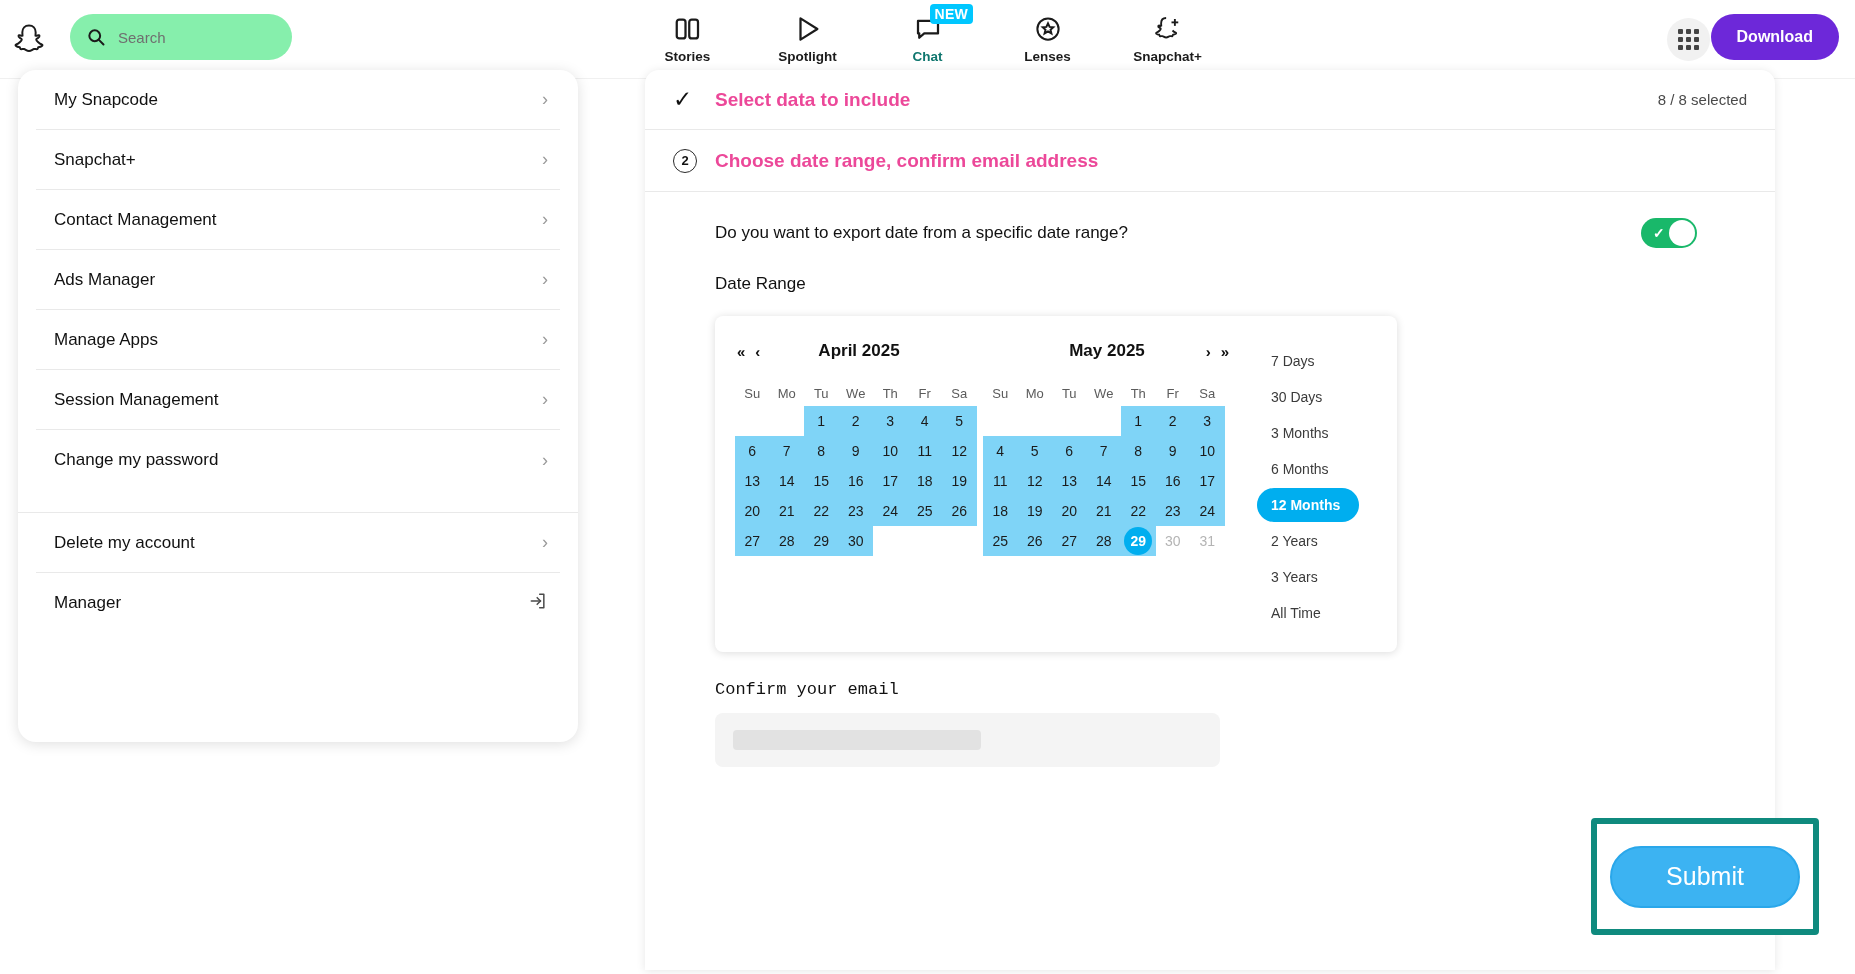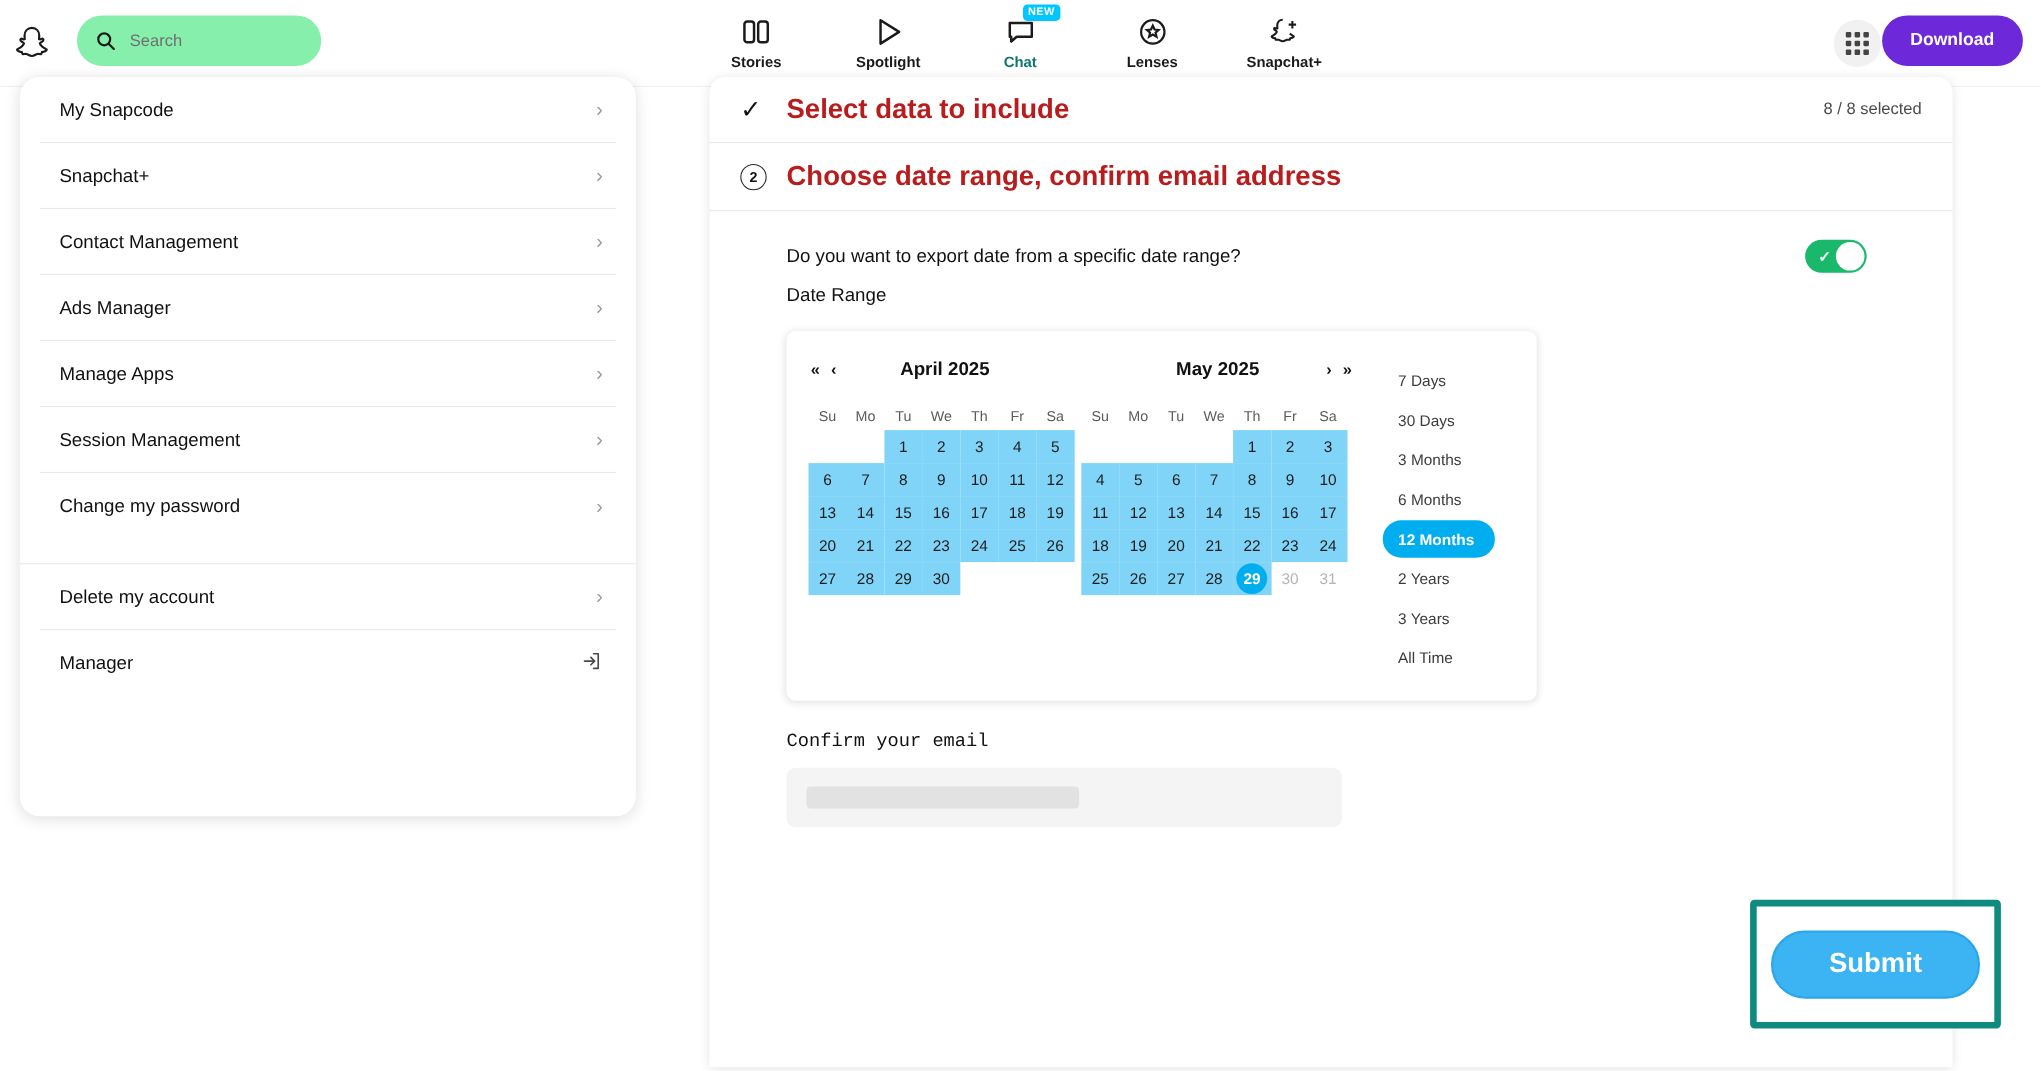--- a/index.html
+++ b/index.html
@@ -36,21 +36,21 @@
   }
   .navitem {
     position: relative; width: 86px; display: flex; flex-direction: column;
     align-items: center; cursor: pointer; padding-top: 6px;
   }
   .navitem .nicon { height: 30px; display: flex; align-items: center; justify-content: center; }
   .navitem .nlabel { margin-top: 5px; font-size: 13.5px; color: #1b1b1b; font-weight: 600; }
   .navitem.active .nlabel { color: #0f766e; }
   .badge-new {
     position: absolute; top: -4px; left: 50%; margin-left: 2px;
-    background: #00C7FF; color: #fff; font-size: 10px; font-weight: 700;
+    background: #00C7FF; color: #fff; font-size: 14px; font-weight: 700;
     padding: 2px 5px; border-radius: 4px; letter-spacing: .3px;
   }
 
   .grid-btn {
     position: absolute; right: 145px; top: 18px; width: 43px; height: 43px;
     border-radius: 50%; background: #f1f1f1; display: flex; align-items: center;
     justify-content: center; cursor: pointer;
   }
   .dots { display: grid; grid-template-columns: repeat(3, 5px); grid-gap: 3px; }
   .dots i { width: 5px; height: 5px; background: #444; border-radius: 1px; display: block; }
@@ -84,21 +84,21 @@
   .right-panel {
     position: absolute; left: 645px; top: 70px; width: 1130px; height: 900px;
     background: #fff; border-radius: 14px 14px 0 0;
     box-shadow: 0 1px 10px rgba(0,0,0,.10);
   }
   .step-row {
     display: flex; align-items: center; height: 60px; padding: 0 28px;
     border-bottom: 1px solid #e9e9e9;
   }
   .check-mark { font-size: 23px; color: #111; width: 42px; }
-  .step-title { font-size: 25px; font-weight: 700; color: #b91c1c; }
+  .step-title { font-size: 19px; font-weight: 700; color: #ec4899; }
   .selected-count { margin-left: auto; font-size: 15px; color: #4a4a4a; }
   .step-num {
     width: 24px; height: 24px; border-radius: 50%; border: 1.5px solid #2b2b2b;
     display: flex; align-items: center; justify-content: center;
     font-size: 13px; font-weight: 700; color: #111; margin-right: 18px;
   }
   .step-row.second { height: 62px; }
 
   .content-body { padding: 26px 0 0 70px; position: relative; }
   .question-row { display: flex; align-items: center; width: 1030px; }
@@ -106,21 +106,21 @@
   .toggle {
     margin-left: auto; width: 56px; height: 30px; background: #19B86A;
     border-radius: 15px; position: relative; cursor: pointer; margin-right: 48px;
   }
   .toggle .knob {
     position: absolute; right: 2px; top: 2px; width: 26px; height: 26px;
     background: #fff; border-radius: 50%;
   }
   .toggle .tick { position: absolute; left: 12px; top: 7px; color: #fff; font-size: 14px; font-weight: 700; }
 
-  .date-range-label { margin-top: 11px; font-size: 17px; color: #111; }
+  .date-range-label { margin-top: 26px; font-size: 17px; color: #111; }
 
   .cal-card {
     margin-top: 22px; width: 682px; min-height: 330px; background: #fff;
     border-radius: 8px; box-shadow: 0 1px 8px rgba(0,0,0,.14);
     display: flex; padding: 18px 0 20px 0;
   }
   .cal-months { display: flex; padding: 0 8px 0 20px; }
   .cal-month { width: 248px; }
   .cal-head {
     display: flex; align-items: center; justify-content: center; height: 34px;
@@ -162,21 +162,21 @@
   .email-skeleton { width: 248px; height: 20px; background: #e2e2e2; border-radius: 4px; }
 
   
   .submit-outer {
     position: absolute; left: 1591px; top: 818px; width: 228px; height: 117px;
     border: 6px solid #0F8A7E; background: #ffffff; border-radius: 4px;
     display: flex; align-items: center; justify-content: center;
   }
   .submit-btn {
     width: 190px; height: 62px; border-radius: 31px; background: #3CB3F2;
-    border: 2px solid #2aa7ea; color: #fff; font-size: 25px; font-weight: 700;
+    border: 2px solid #2aa7ea; color: #fff; font-size: 25px; font-weight: 400;
     display: flex; align-items: center; justify-content: center; cursor: pointer;
     font-family: "Liberation Sans", sans-serif;
   }
 </style>
 </head>
 <body>
 
 <div class="page">
 
   <div class="topnav">

